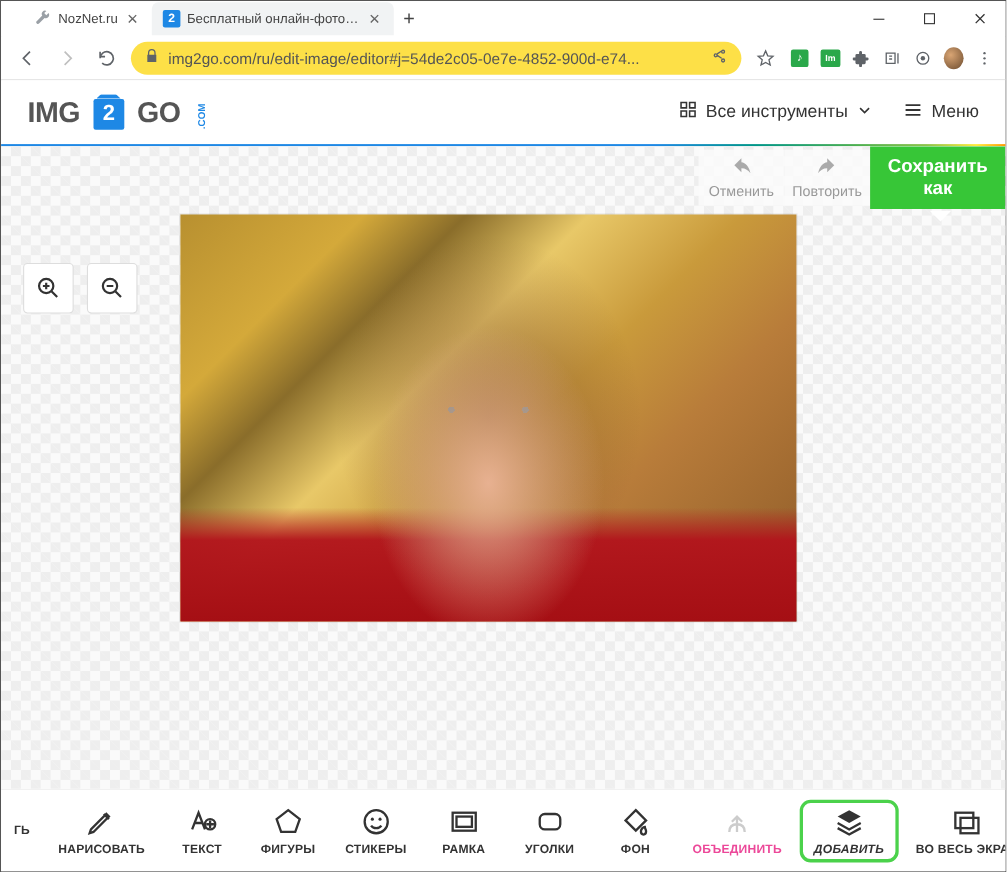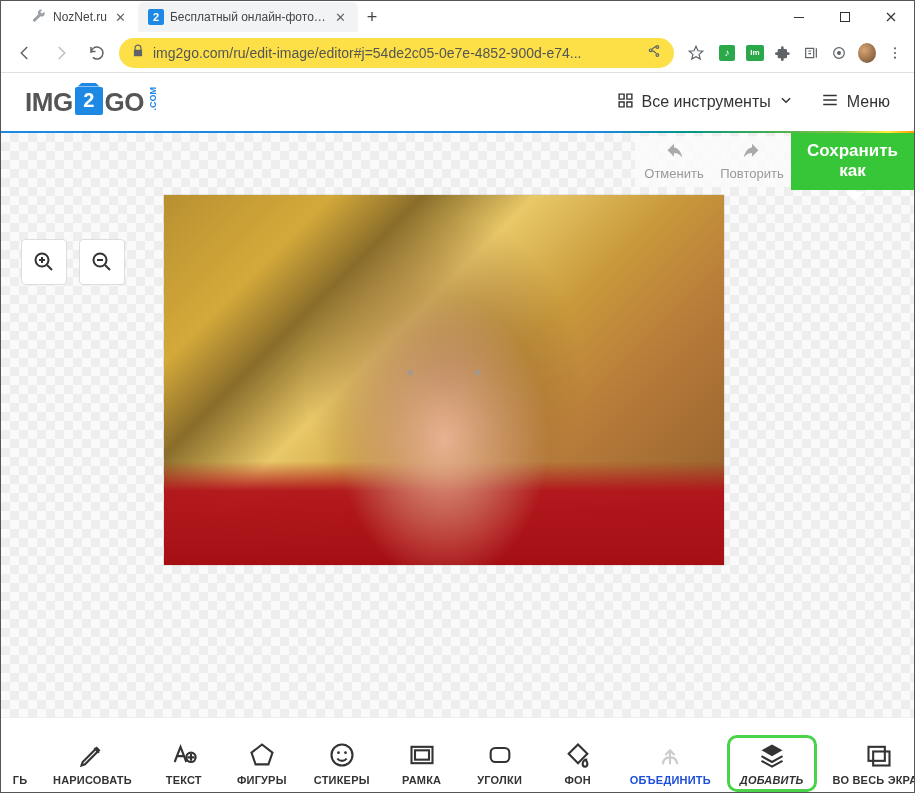--- a/index.html
+++ b/index.html
@@ -24,21 +24,21 @@
 .navbtn.disabled { color:#bbb; cursor:default; }
 .url-field { flex:1; height: 30px; background: #fde047; border-radius: 15px; display:flex; align-items:center; padding: 0 12px; gap:8px; color:#555; font-size:14px; }
 .url-field .lock { color:#5f6368; }
 .url-field .urltext { white-space: nowrap; overflow:hidden; text-overflow: ellipsis; flex:1; }
 .url-field .share { color:#5f6368; }
 .ext-icons { display:flex; align-items:center; gap:10px; }
 .ext-icon { width: 18px; height:18px; display:flex; align-items:center; justify-content:center; }
 .avatar { width:20px; height:20px; border-radius:50%; background: radial-gradient(circle at 35% 35%, #d9a574, #6b4a2d); }
 
 .site-header { height: 60px; background:#fff; display:flex; align-items:center; justify-content:space-between; padding: 0 24px; border-bottom: 2px solid; border-image: linear-gradient(90deg, #1e88e5 0%, #1e88e5 65%, #009688 75%, #4caf50 85%, #8bc34a 92%, #ffeb3b 97%, #ff9800 100%) 1; }
-.logo { display:flex; align-items:flex-start; gap:2px; font-weight:700; letter-spacing: -0.5px; }
+.logo { display:flex; align-items:flex-end; gap:12px; font-weight:700; letter-spacing: -0.5px; }
 .logo-txt1 { color:#555; font-size:26px; }
 .logo-2box { width:28px; height:28px; background:#1e88e5; color:#fff; display:flex; align-items:center; justify-content:center; font-size:20px; font-weight:800; border-radius:2px; position:relative; }
 .logo-2box::before { content:""; position:absolute; top:-4px; left:3px; width:22px; height:4px; background:#1e88e5; clip-path: polygon(0 100%, 100% 100%, 80% 0, 20% 0); }
 .logo-txt2 { color:#555; font-size:26px; }
 .logo-com { color:#1e88e5; font-size:9px; writing-mode: vertical-rl; transform: rotate(180deg); margin-left:2px; letter-spacing: 0; }
 .header-right { display:flex; align-items:center; gap:28px; }
 .hr-item { display:flex; align-items:center; gap:8px; font-size:16px; color:#333; cursor:pointer; }
 
 .editor-area { flex:1; position:relative; background:
   linear-gradient(45deg, #eee 25%, transparent 25%, transparent 75%, #eee 75%),
@@ -61,23 +61,23 @@
 .zoom-btn { width:46px; height:46px; background:#fff; border:1px solid #ddd; border-radius:4px; display:flex; align-items:center; justify-content:center; cursor:pointer; }
 
 .top-right-bar { position:absolute; right:0; top:0; display:flex; align-items:center; gap:0; }
 .undo-redo { display:flex; gap:0; }
 .ur-btn { width:78px; padding: 6px 0; display:flex; flex-direction:column; align-items:center; gap:2px; color:#999; cursor:pointer; background: rgba(250,250,250,0.85); }
 .ur-btn svg { width:22px; height:22px; }
 .ur-label { font-size:13px; }
 .save-btn { background:#37c637; color:#fff; padding: 8px 16px; font-size:17px; font-weight:600; text-align:center; line-height:1.2; cursor:pointer; min-width:110px; }
 .dd-caret { position:absolute; right:46px; top:56px; color:#fff; }
 
-.bottom-toolbar { height:75px; background:#fff; display:flex; align-items:flex-end; padding: 0 8px; gap:6px; border-top:1px solid #eee; overflow:hidden; }
+.bottom-toolbar { height:75px; background:#fff; display:flex; align-items:center; padding: 0 8px; gap:6px; border-top:1px solid #eee; overflow:hidden; }
 .tool { flex: 0 0 auto; display:flex; flex-direction:column; align-items:center; justify-content:center; gap:5px; padding: 6px 10px; cursor:pointer; color:#333; min-width:72px; }
-.tool.disabled { color:#1d4ed8; cursor:default; }
+.tool.disabled { color:#ec4899; cursor:default; }
 .tool svg { width:28px; height:28px; }
 .tool-label { font-size:11px; font-weight:600; letter-spacing: 0.2px; white-space:nowrap; }
 .tool.partial { min-width: 28px; padding-left:0; padding-right:6px; }
 .tool.highlighted { border: 3px solid #4bd24b; border-radius: 10px; padding: 3px 10px; font-style: italic; }
 </style>
 </head>
 <body>
 
 <div class="window-frame">
 

